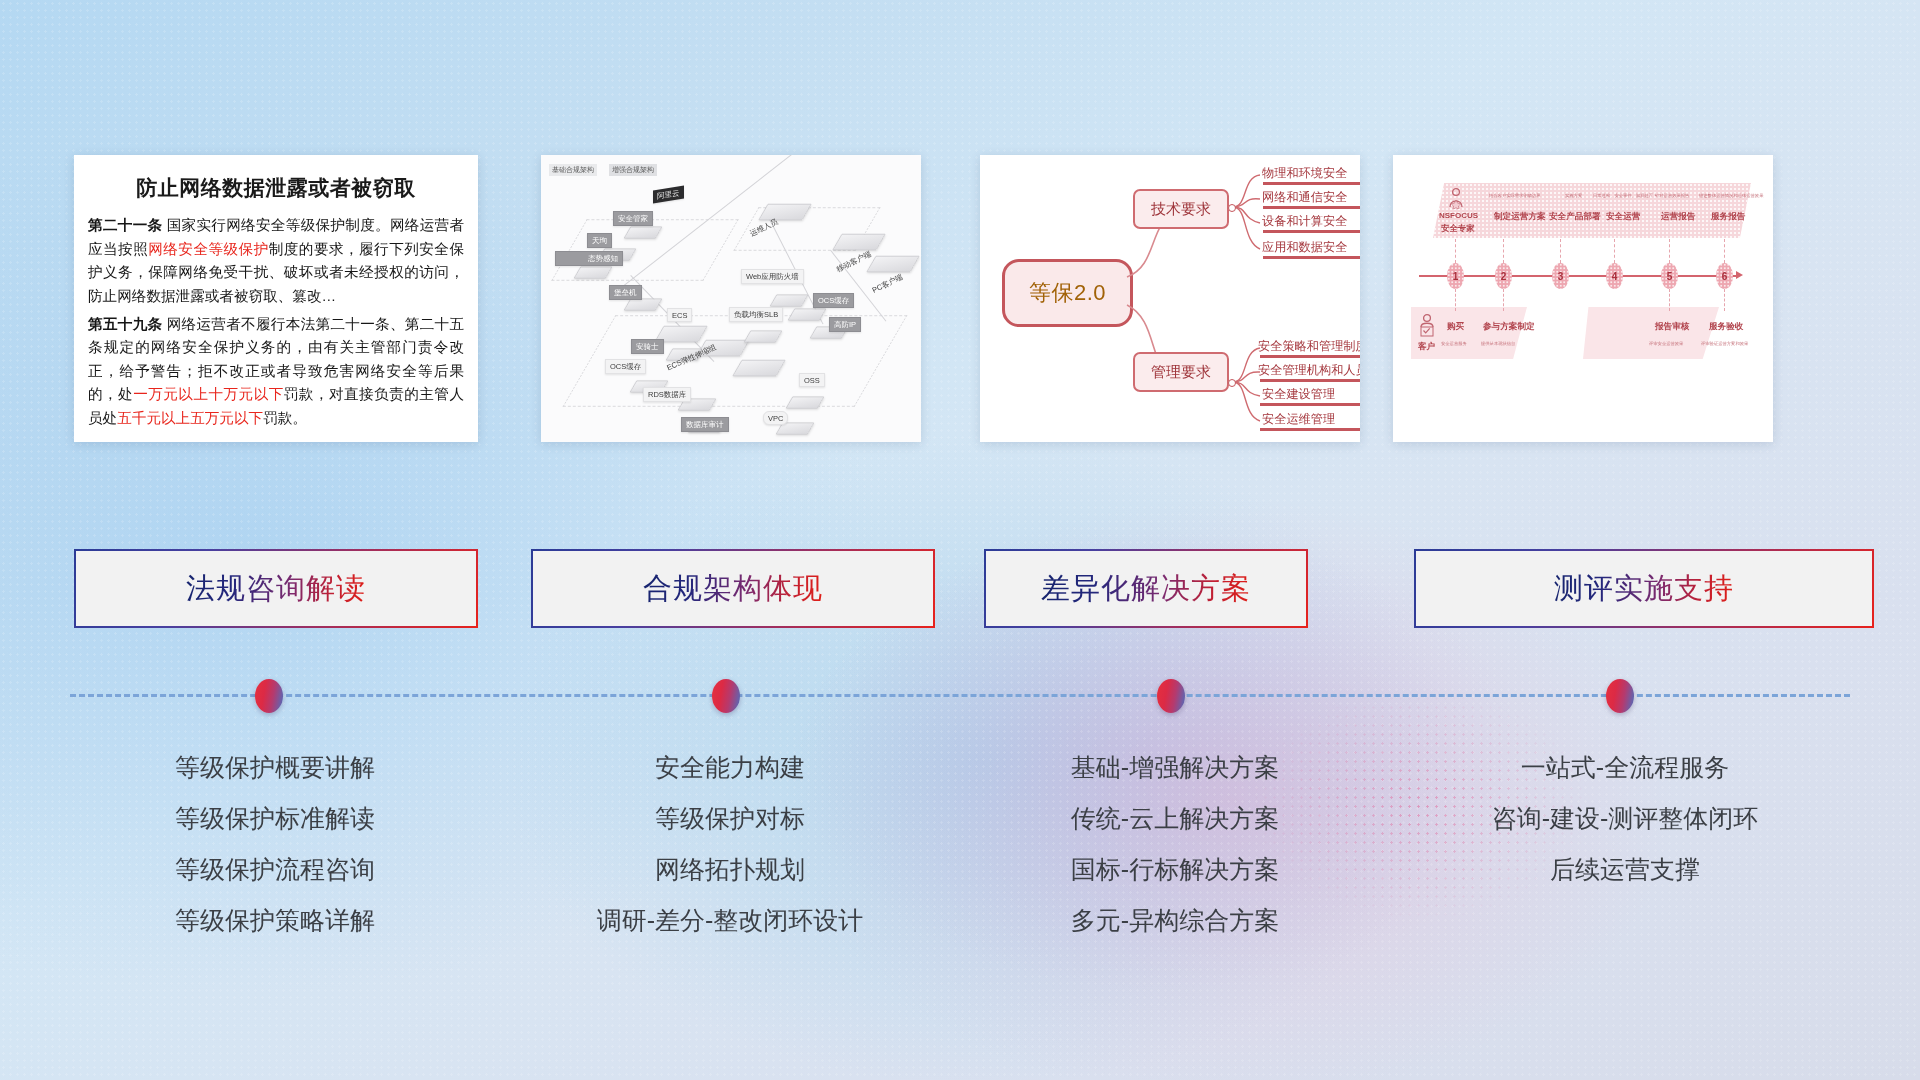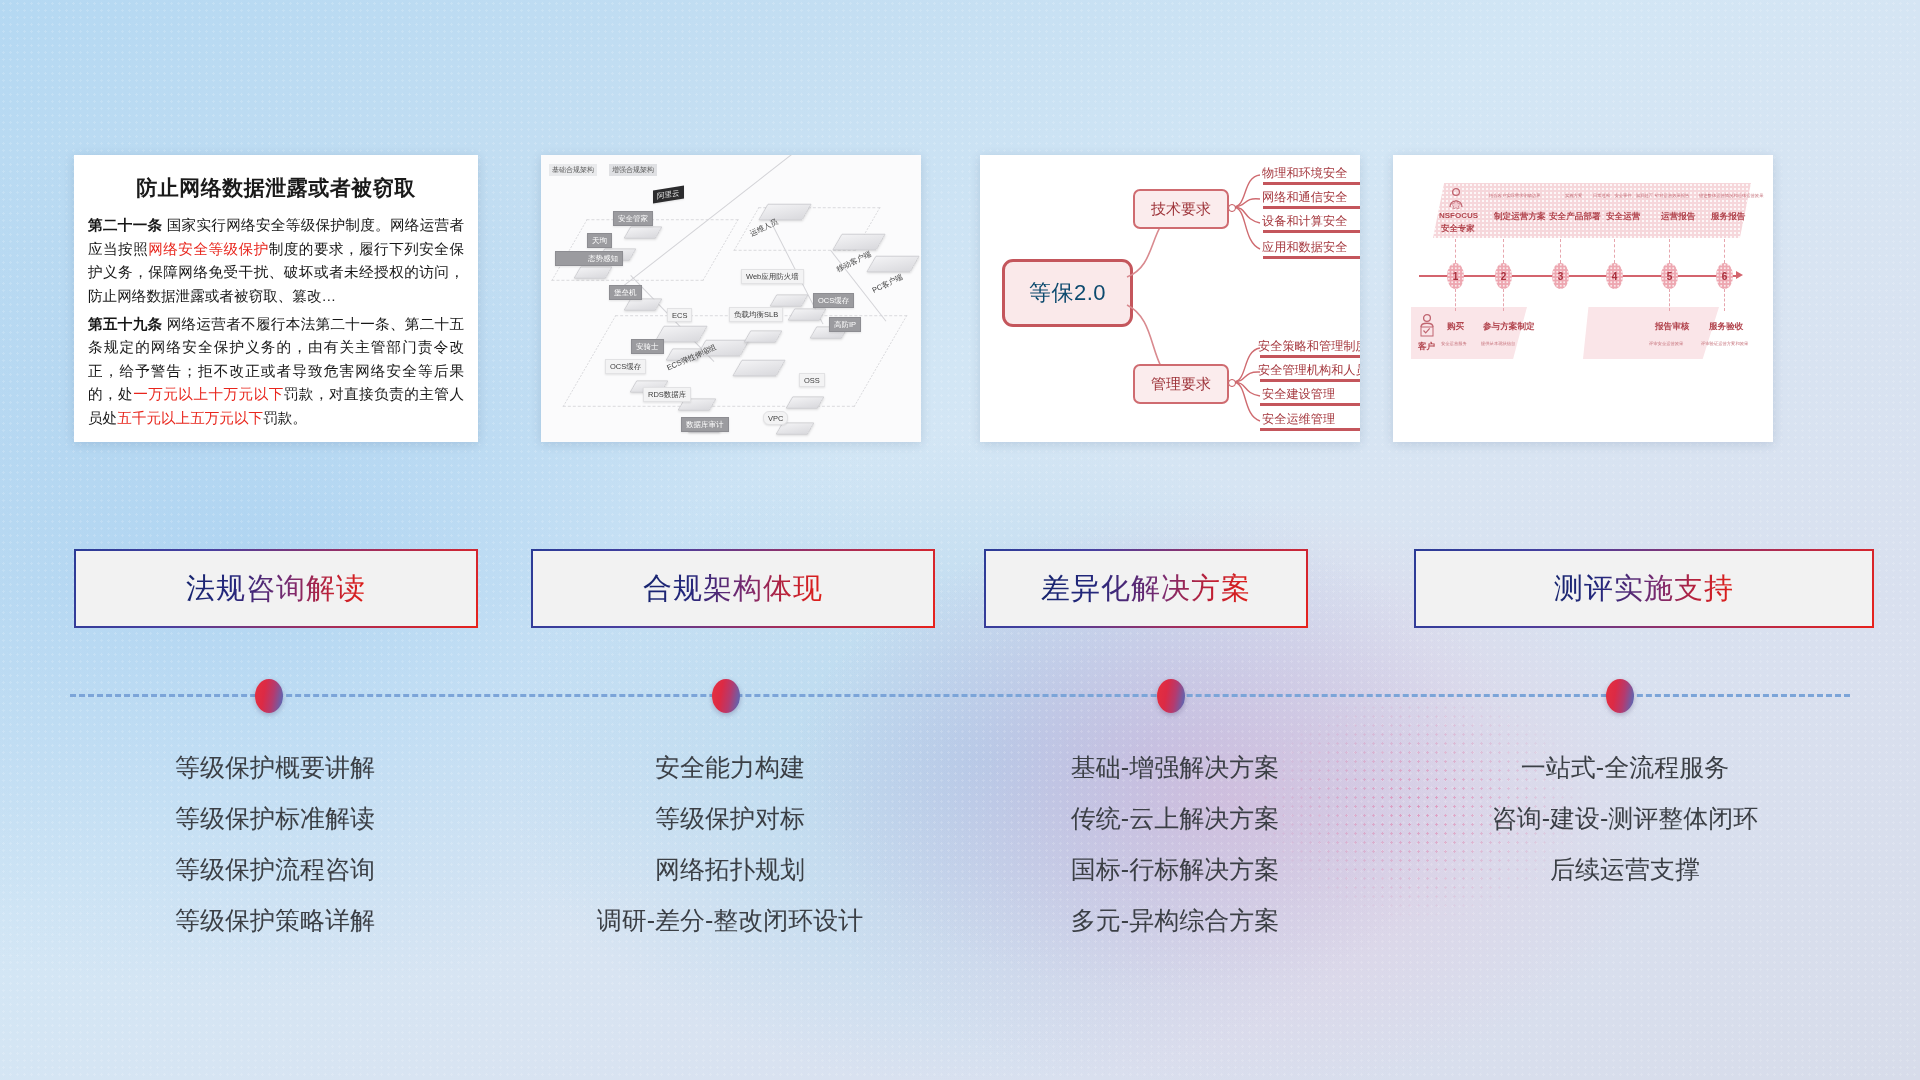--- a/index.html
+++ b/index.html
@@ -94,32 +94,32 @@
   .arch-zone {
     position: absolute; border: 1px dashed #d6d6da;
     transform: skewX(-30deg) scaleY(0.6);
   }
   .arch-line { position: absolute; background: #d3d3d7; height: 1px; transform-origin: 0 0; }
 
   
   #mind { position: absolute; inset: 0; background: #fff; }
   .mm-root {
     position: absolute; left: 22px; top: 104px; width: 125px; height: 62px;
-    border: 3px solid #c4565c; border-radius: 11px; background: #fae9ea;
+    border: 3px solid #c4565c; border-radius: 17px; background: #fae9ea;
     display: flex; align-items: center; justify-content: center;
-    font-size: 22px; color: #0c4a6e; letter-spacing: 0.5px;
+    font-size: 22px; color: #a16207; letter-spacing: 0.5px;
   }
   .mm-branch {
     position: absolute; width: 92px; height: 36px;
     border: 2px solid #cf6b70; border-radius: 7px; background: #fbeced;
     display: flex; align-items: center; justify-content: center;
     font-size: 15px; color: #9e343a;
   }
   #mm-b0 { left: 153px; top: 34px; }
-  #mm-b1 { left: 153px; top: 209px; }
+  #mm-b1 { left: 153px; top: 197px; }
   .mm-leaf {
     position: absolute; font-size: 12.2px; color: #a5383e;
     white-space: nowrap; text-align: center;
   }
   .mm-underline { position: absolute; height: 2.5px; background: #c4565c; }
   .mm-curve { position: absolute; }
   .mm-dot {
     position: absolute; width: 6px; height: 6px; border-radius: 50%;
     border: 1px solid #c4565c; background: #fff;
   }

